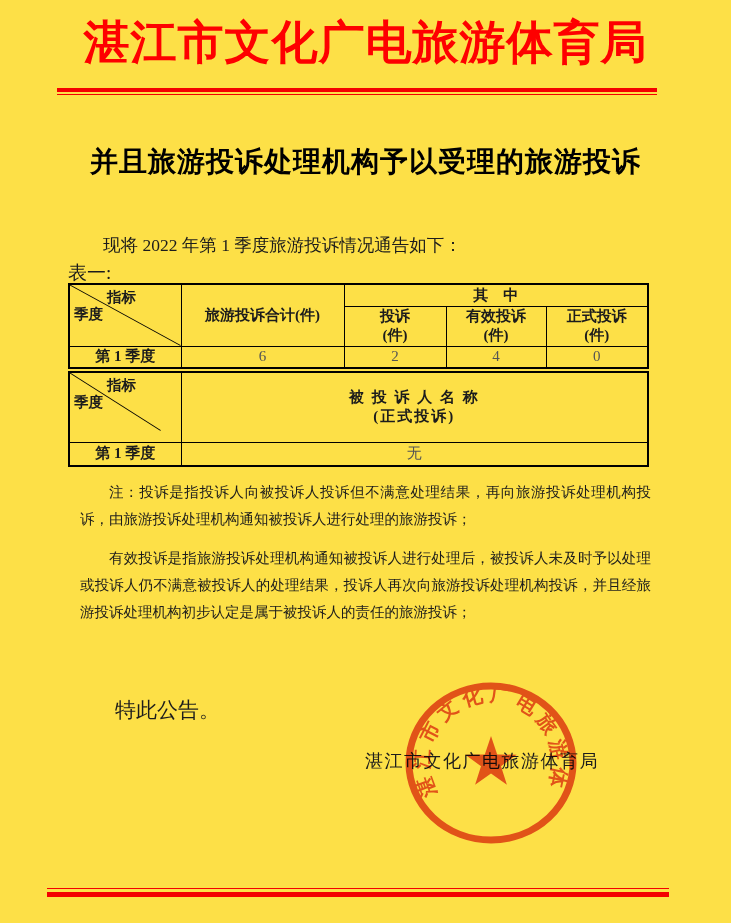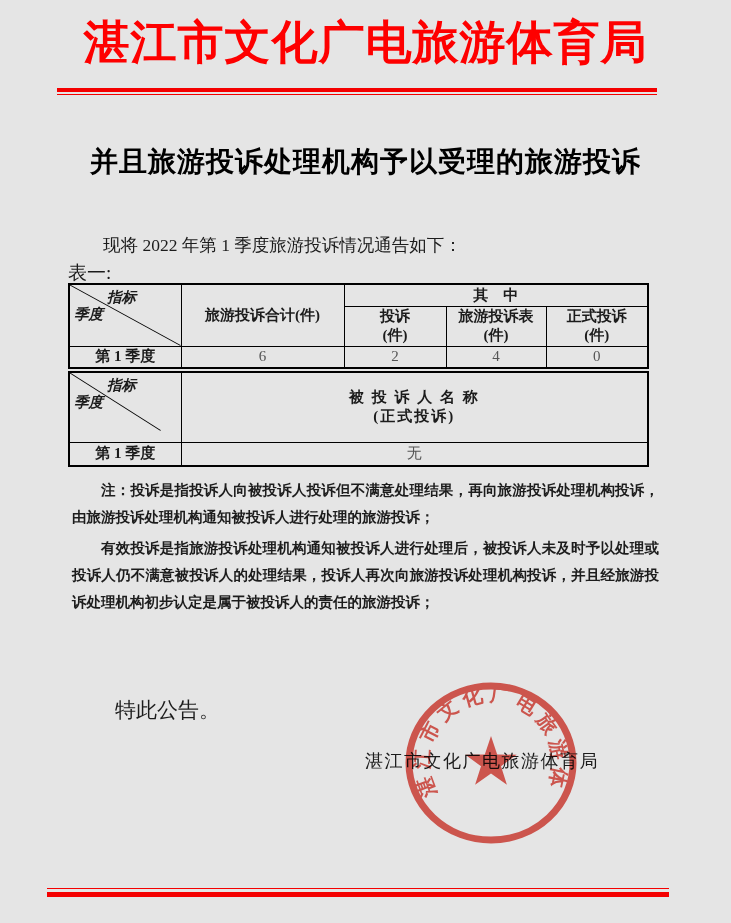--- a/index.html
+++ b/index.html
@@ -1,20 +1,20 @@
 <!DOCTYPE html>
 <html><head>
 <meta charset="utf-8">
 <style>
   html,body{margin:0;padding:0;background:#ffffff;}
   .page{
     position:relative;
     width:731px;height:923px;
     margin:0 auto;
-    background:#e5e5e5;
+    background:#fde047;
     overflow:hidden;
     font-family:"Liberation Serif","DejaVu Serif",serif;
     color:#1c1c1c;
   }
   
   .letterhead-title{
     margin-top:14px;
     text-align:center;
     font-size:46px;
     line-height:58px;
@@ -58,30 +58,30 @@
     font-size:15px;
     line-height:19px;
   }
   td.hdr{font-weight:bold;}
   td.num{color:#555;font-weight:normal;}
   tr.r-group{height:22px;}
   tr.r-sub{height:40px;}
   tr.r-data{height:22px;}
   tr.r-head2{height:70px;}
   tr.r-data2{height:24px;}
-  td.diag{position:relative;font-weight:bold;font-style:italic;}
+  td.diag{position:relative;font-weight:bold;}
   td.diag .dline{position:absolute;left:0;top:0;width:100%;height:100%;}
   td.diag .dline line{stroke:#000;stroke-width:1;}
   .diag-top{position:absolute;top:3px;left:37px;font-size:14.5px;}
   .diag-bottom{position:absolute;top:20px;left:4px;font-size:14.5px;}
   .two-line span{display:block;}
   td.wide-head{font-weight:bold;letter-spacing:2px;}
   
   .notes{margin:10px 68px 0;font-size:14.5px;line-height:27px;text-align:justify;}
-  .notes p{margin:4px;text-indent:2em;font-weight:bold;}
+  .notes p{margin:12px;text-indent:2em;}
   
   .announce{position:absolute;left:115px;top:696px;font-size:21px;}
   .signature{position:absolute;left:365px;top:749px;font-size:18px;letter-spacing:1.5px;z-index:1;}
   .date-line{position:absolute;left:425px;top:790px;font-size:18px;z-index:1;}
   .seal{position:absolute;left:399px;top:675px;z-index:2;opacity:.82;mix-blend-mode:multiply;}
   .seal-ring{fill:none;stroke:#DD3A30;stroke-width:7px;}
   .seal-star{fill:#DD3A30;}
   .seal-text{fill:#DD3A30;font-size:20px;font-weight:bold;font-family:"Liberation Serif","DejaVu Serif",serif;}
   
   .footer-rules{position:absolute;left:47px;top:888px;width:622px;}
@@ -121,21 +121,21 @@
       </td>
       <td class="hdr" rowspan="2">旅游投诉合计(件)</td>
       <td class="hdr" colspan="3">其　中</td>
     </tr>
     <tr class="r-sub">
       <td class="hdr two-line">
         <span>投诉</span>
         <span>(件)</span>
       </td>
       <td class="hdr two-line">
-        <span>旅游投诉表</span>
+        <span>有效投诉</span>
         <span>(件)</span>
       </td>
       <td class="hdr two-line">
         <span>正式投诉</span>
         <span>(件)</span>
       </td>
     </tr>
     <tr class="r-data">
       <td class="hdr">第 1 季度</td>
       <td class="num">6</td>

